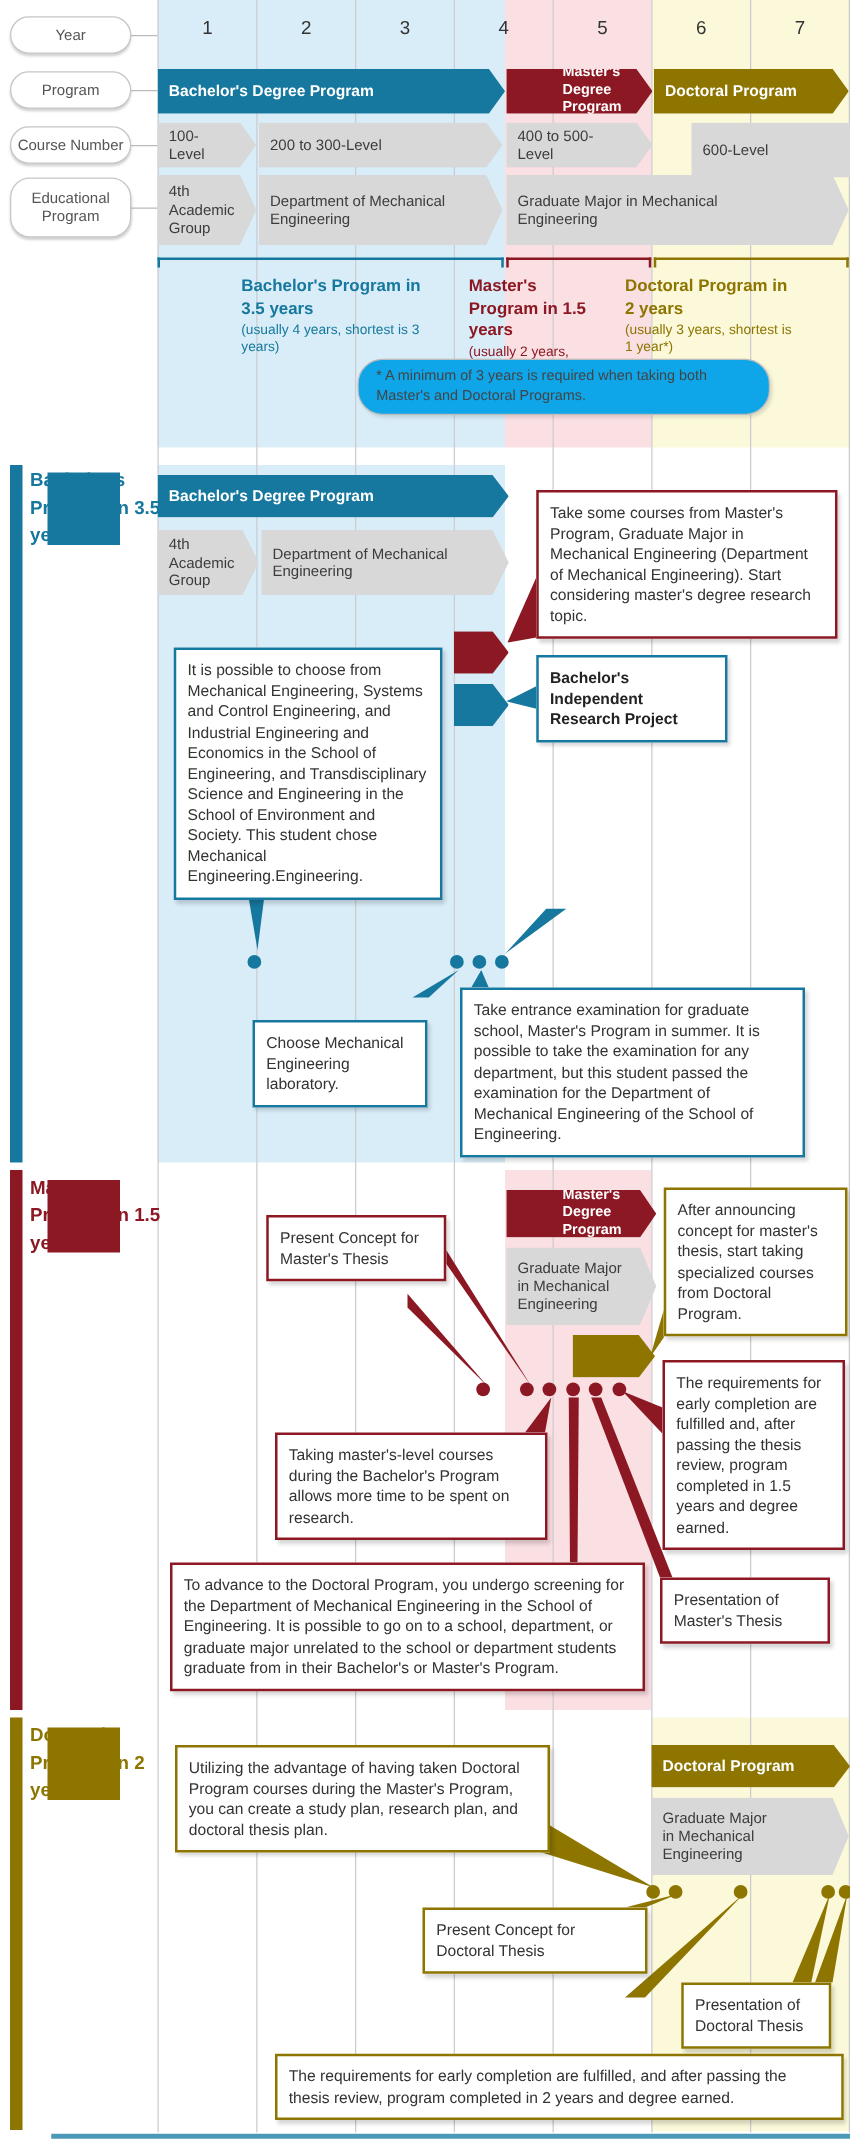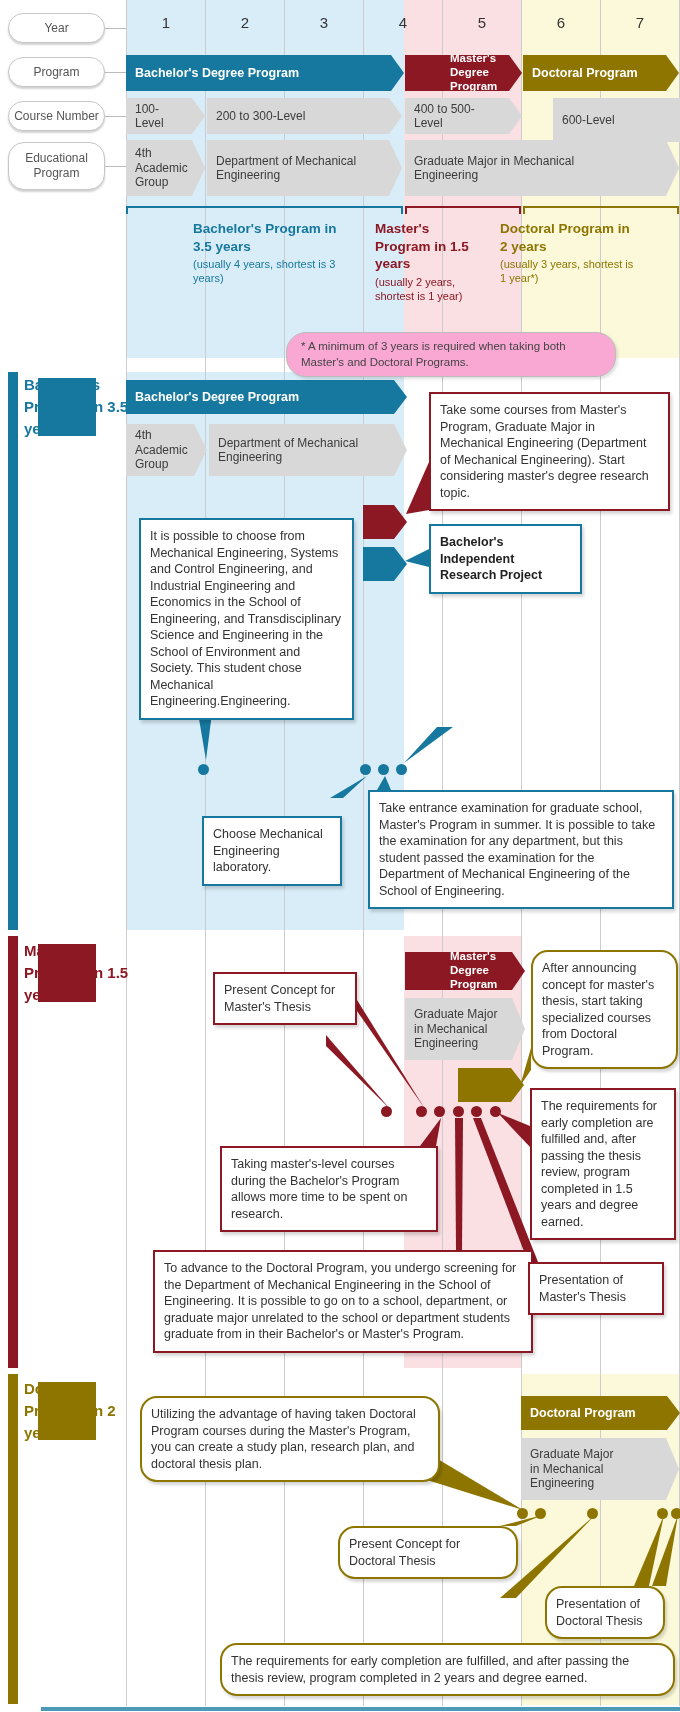--- a/index.html
+++ b/index.html
@@ -19,29 +19,29 @@
   .arrow.red  { background:#8c1823; color:#fff; font-size:11.5px; font-weight:bold;padding-left:36px; }
   .arrow.olive{ background:#8d7500; color:#fff; font-size:12.5px; font-weight:bold; }
   .pill { position:absolute; left:8px; width:97px; background:#fff; border:1px solid #c6c6c6; border-radius:16px;
           box-shadow:0 2px 2px rgba(0,0,0,.18); display:flex; align-items:center; justify-content:center;
           text-align:center; font-size:12px; color:#555; z-index:3; line-height:1.25; }
   .stub { position:absolute; height:1px; background:#bbb; z-index:1; }
   .yearnum { position:absolute; width:40px; text-align:center; font-size:15px; color:#333; z-index:3; }
   .bracket { position:absolute; height:8px; border:2px solid; border-bottom:none; z-index:3; }
   .duration { position:absolute; z-index:3; font-size:13.5px; font-weight:bold; line-height:1.3; }
   .duration .sub { font-size:11px; font-weight:normal; line-height:1.3; margin-top:2px; display:block; }
-  .bubble { position:absolute; background:#f9a8d4; border:1px solid #bcbcbc; border-radius:20px;
+  .bubble { position:absolute; background:#0ea5e9; border:1px solid #bcbcbc; border-radius:20px;
             box-shadow:2px 2px 3px rgba(0,0,0,.12); font-size:11.5px; color:#444; padding:6px 14px;
-            line-height:1.35; z-index:4;margin-top:45px; }
+            line-height:1.35; z-index:4; }
   .sidebar { position:absolute; left:8px; width:10px; z-index:3; }
   .side-title { position:absolute; left:24px; width:106px; font-size:15px; font-weight:bold; line-height:1.45; z-index:3; }
   .redact { position:absolute; z-index:4; }
   .box { position:absolute; background:#fff; border:2px solid; padding:8px 9px; font-size:12.5px; color:#333;
          line-height:1.32; box-shadow:2px 3px 3px rgba(0,0,0,.16); z-index:4; }
-  .box.b-teal { border-color:#16789e; } .box.b-red { border-color:#8c1823; } .box.b-olive { border-color:#8d7500;border-radius:17px; }
+  .box.b-teal { border-color:#16789e; } .box.b-red { border-color:#8c1823; } .box.b-olive { border-color:#8d7500; }
   .box.bold { font-weight:bold; color:#222; }
   .bottom-bar { position:absolute; z-index:3; }
 </style>
 </head>
 <body>
 
 <div id="stage">
 
   <div class="band" style="left:126px;top:0;width:278px;height:358px;background:#d9edf8"></div>
   <div class="band" style="left:404px;top:0;width:117px;height:358px;background:#fadfe3"></div>
@@ -160,21 +160,21 @@
     <span class="txt" style="width:165px">Department of Mechanical Engineering</span>
     </div>
 
   <div class="arrow red" style="left:363px;top:505px;width:44px;height:34px"></div>
   <div class="arrow teal" style="left:363px;top:547px;width:44px;height:34px"></div>
 
   <div class="box b-red" style="left:429px;top:392px;width:241px">Take some courses from Master's Program, Graduate Major in Mechanical Engineering (Department of Mechanical Engineering). Start considering master's degree research topic.</div>
   <div class="box b-teal" style="left:139px;top:518px;width:215px">It is possible to choose from Mechanical Engineering, Systems and Control Engineering, and Industrial Engineering and Economics in the School of Engineering, and Transdisciplinary Science and Engineering in the School of Environment and Society. This student chose Mechanical Engineering.Engineering.</div>
   <div class="box b-teal bold" style="left:429px;top:524px;width:153px">Bachelor's Independent Research Project</div>
   <div class="box b-teal" style="left:202px;top:816px;width:140px">Choose Mechanical Engineering laboratory.</div>
-  <div class="box b-teal" style="left:368px;top:790px;width:306px">Take entrance examination for graduate school, Master's Program in summer. It is possible to take the examination for any department, but this student passed the examination for the Department of Mechanical Engineering of the School of Engineering.</div>
+  <div class="box b-teal" style="left:368px;top:790px;width:276px">Take entrance examination for graduate school, Master's Program in summer. It is possible to take the examination for any department, but this student passed the examination for the Department of Mechanical Engineering of the School of Engineering.</div>
 
   <div class="dot teal" style="left:198px;top:764px"></div>
   <div class="dot teal" style="left:360px;top:764px"></div>
   <div class="dot teal" style="left:378px;top:764px"></div>
   <div class="dot teal" style="left:396px;top:764px"></div>
 
   <div class="sidebar" style="top:936px;height:432px;background:#8c1823"></div>
   <div class="side-title" style="top:940px;color:#8c1823">Master's Program in 1.5 years</div>
   <div class="redact" style="left:38px;top:944px;width:58px;height:58px;background:#8c1823"></div>
 
@@ -183,21 +183,21 @@
     </div>
   <div class="arrow gray" style="left:405px;top:998px;width:120px;height:62px">
     <span class="txt" style="width:98px">Graduate Major in Mechanical Engineering</span>
     </div>
   <div class="arrow olive" style="left:458px;top:1068px;width:66px;height:34px"></div>
 
   <div class="box b-red" style="left:213px;top:972px;width:144px">Present Concept for Master's Thesis</div>
   <div class="box b-olive" style="left:531px;top:950px;width:147px">After announcing concept for master's thesis, start taking specialized courses from Doctoral Program.</div>
   <div class="box b-red" style="left:530px;top:1088px;width:146px">The requirements for early completion are fulfilled and, after passing the thesis review, program completed in 1.5 years and degree earned.</div>
   <div class="box b-red" style="left:220px;top:1146px;width:218px">Taking master's-level courses during the Bachelor's Program allows more time to be spent on research.</div>
-  <div class="box b-red" style="left:153px;top:1250px;width:380px">To advance to the Doctoral Program, you undergo screening for the Department of Mechanical Engineering in the School of Engineering. It is possible to go on to a school, department, or graduate major unrelated to the school or department students graduate from in their Bachelor's or Master's Program.</div>
+  <div class="box b-red" style="left:136px;top:1250px;width:380px">To advance to the Doctoral Program, you undergo screening for the Department of Mechanical Engineering in the School of Engineering. It is possible to go on to a school, department, or graduate major unrelated to the school or department students graduate from in their Bachelor's or Master's Program.</div>
   <div class="box b-red" style="left:528px;top:1262px;width:136px">Presentation of Master's Thesis</div>
 
   <div class="dot red" style="left:381px;top:1106px"></div>
   <div class="dot red" style="left:416px;top:1106px"></div>
   <div class="dot red" style="left:434px;top:1106px"></div>
   <div class="dot red" style="left:453px;top:1106px"></div>
   <div class="dot red" style="left:471px;top:1106px"></div>
   <div class="dot red" style="left:490px;top:1106px"></div>
 
   <div class="sidebar" style="top:1374px;height:330px;background:#8d7500"></div>

